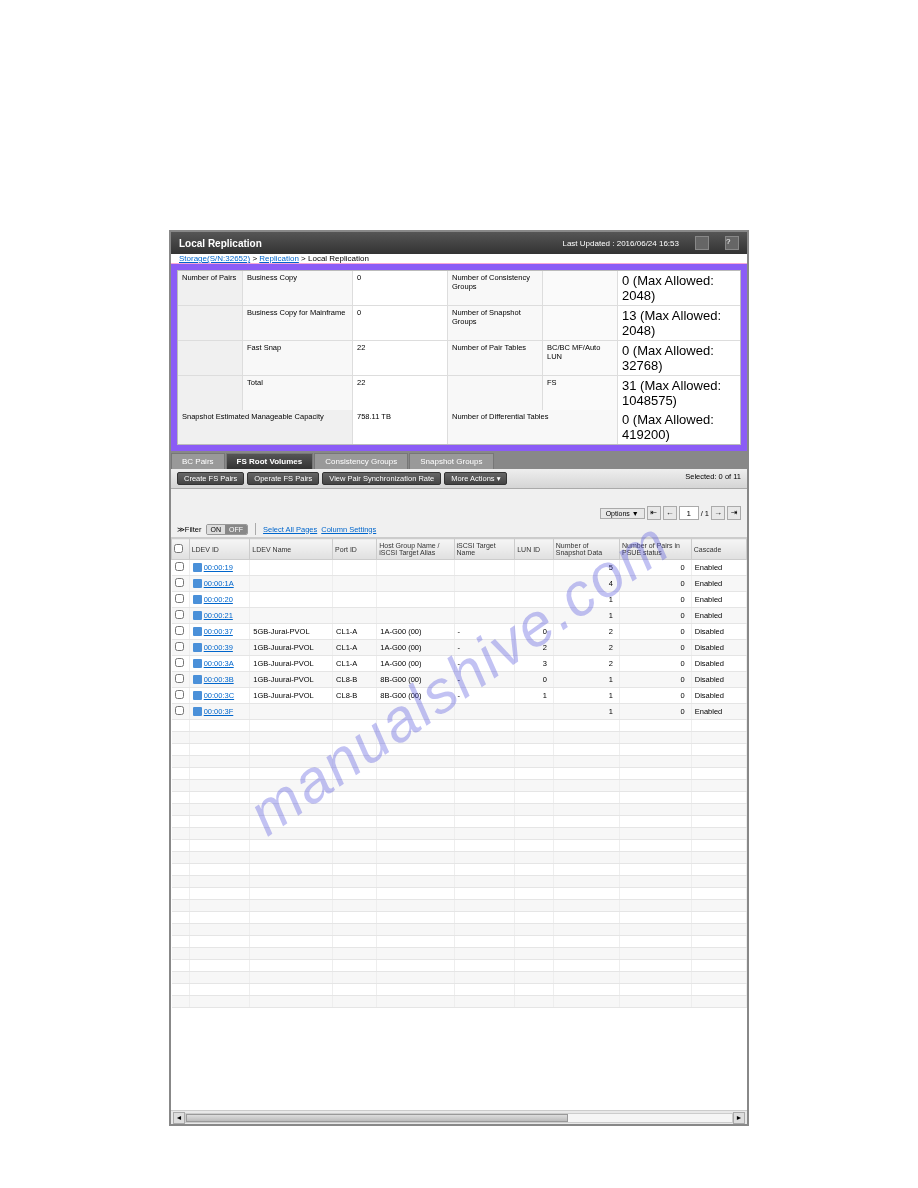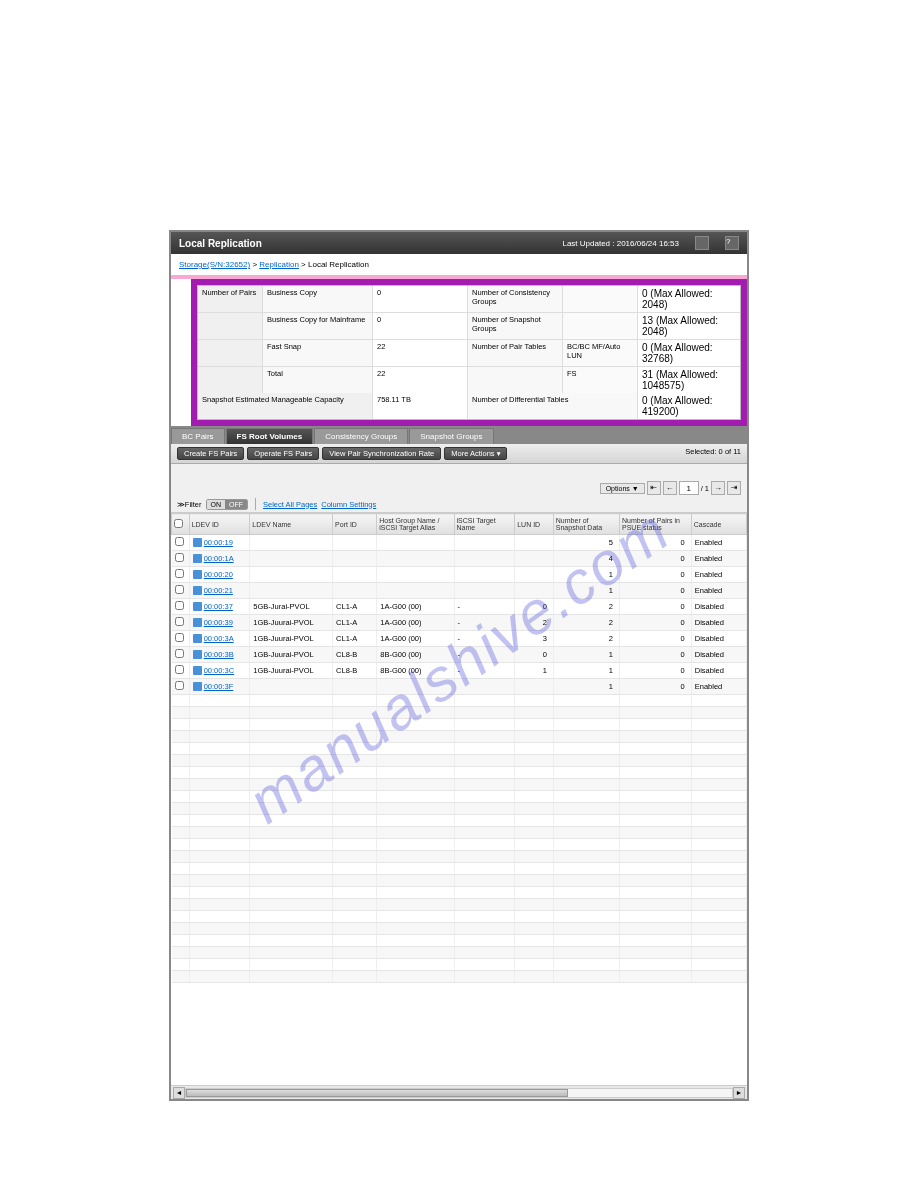--- a/index.html
+++ b/index.html
@@ -3,32 +3,32 @@
 <meta charset="utf-8">
 <style>
   * { box-sizing: border-box; margin: 0; padding: 0; }
   body { font-family: Arial, sans-serif; font-size: 9px; background: #fff; }
   .container { width: 580px; margin: 230px auto 0; border: 2px solid #888; position: relative; }
   .watermark { position: absolute; top: 50%; left: 50%; transform: translate(-50%, -50%) rotate(-35deg); font-size: 60px; color: rgba(80,80,220,0.35); font-style: italic; font-weight: 400; pointer-events: none; z-index: 100; white-space: nowrap; letter-spacing: 2px; }
   .header { background: linear-gradient(#555, #333); color: #fff; padding: 4px 8px; display: flex; justify-content: space-between; align-items: center; }
   .header-title { font-weight: bold; font-size: 10px; }
   .header-right { display: flex; align-items: center; gap: 16px; font-size: 8px; }
   .header-icon { width: 14px; height: 14px; background: #666; border: 1px solid #888; display: inline-block; }
-  .breadcrumb { background: #fff; padding: 6px 8px; font-size: 8px; border-bottom: 4px solid #f9a8d4; }
+  .breadcrumb { background: #fff; padding: 0 8px; font-size: 8px; border-bottom: 1px solid #f9a8d4; }
   .breadcrumb a { color: #0066cc; text-decoration: underline; }
-  .summary { padding: 6px; background: #a21caf; margin-left: 20px; }
+  .summary { padding: 6px; background: #8b5cf6; }
   .summary-inner { border: 1px solid #bbb; background: #fff; }
   .summary-row { display: flex; border-bottom: 1px solid #ddd; }
   .summary-row:last-child { border-bottom: none; }
   .sum-label-main { width: 65px; padding: 2px 4px; font-size: 7.5px; background: #f0f0f0; border-right: 1px solid #ddd; }
   .sum-label { width: 110px; padding: 2px 4px; font-size: 7.5px; background: #f8f8f8; border-right: 1px solid #ddd; }
   .sum-val { width: 95px; padding: 2px 4px; font-size: 7.5px; border-right: 1px solid #ddd; }
   .sum-label2 { width: 95px; padding: 2px 4px; font-size: 7.5px; background: #f8f8f8; border-right: 1px solid #ddd; }
   .sum-sub { width: 75px; padding: 2px 4px; font-size: 7.5px; background: #fafafa; border-right: 1px solid #ddd; }
-  .sum-val2 { flex: 1; padding: 2px 4px; font-size: 10px; }
+  .sum-val2 { flex: 1; padding: 2px 4px; font-size: 13px; }
   .tabs { display: flex; background: #888; padding-top: 2px; }
   .tab { padding: 3px 10px; font-size: 8px; background: #999; color: #fff; border: 1px solid #777; border-bottom: none; cursor: pointer; margin-right: 1px; }
   .tab.active { background: linear-gradient(#555, #333); font-weight: bold; }
   .toolbar { background: linear-gradient(#eee, #d5d5d5); padding: 3px 6px; display: flex; justify-content: space-between; align-items: flex-start; border-bottom: 1px solid #aaa; }
   .toolbar-left { display: flex; gap: 3px; }
   .btn { background: linear-gradient(#666, #444); color: #fff; border: 1px solid #333; padding: 1px 6px; font-size: 7.5px; border-radius: 2px; cursor: pointer; }
   .toolbar-right { font-size: 7.5px; }
   .filter-bar { background: #f0f0f0; padding: 2px 6px; display: flex; justify-content: space-between; align-items: center; border-bottom: 1px solid #ccc; font-size: 7.5px; }
   .filter-left { display: flex; align-items: center; gap: 4px; margin-top: 32px; }
   .toggle { display: inline-flex; border: 1px solid #999; border-radius: 2px; overflow: hidden; }

